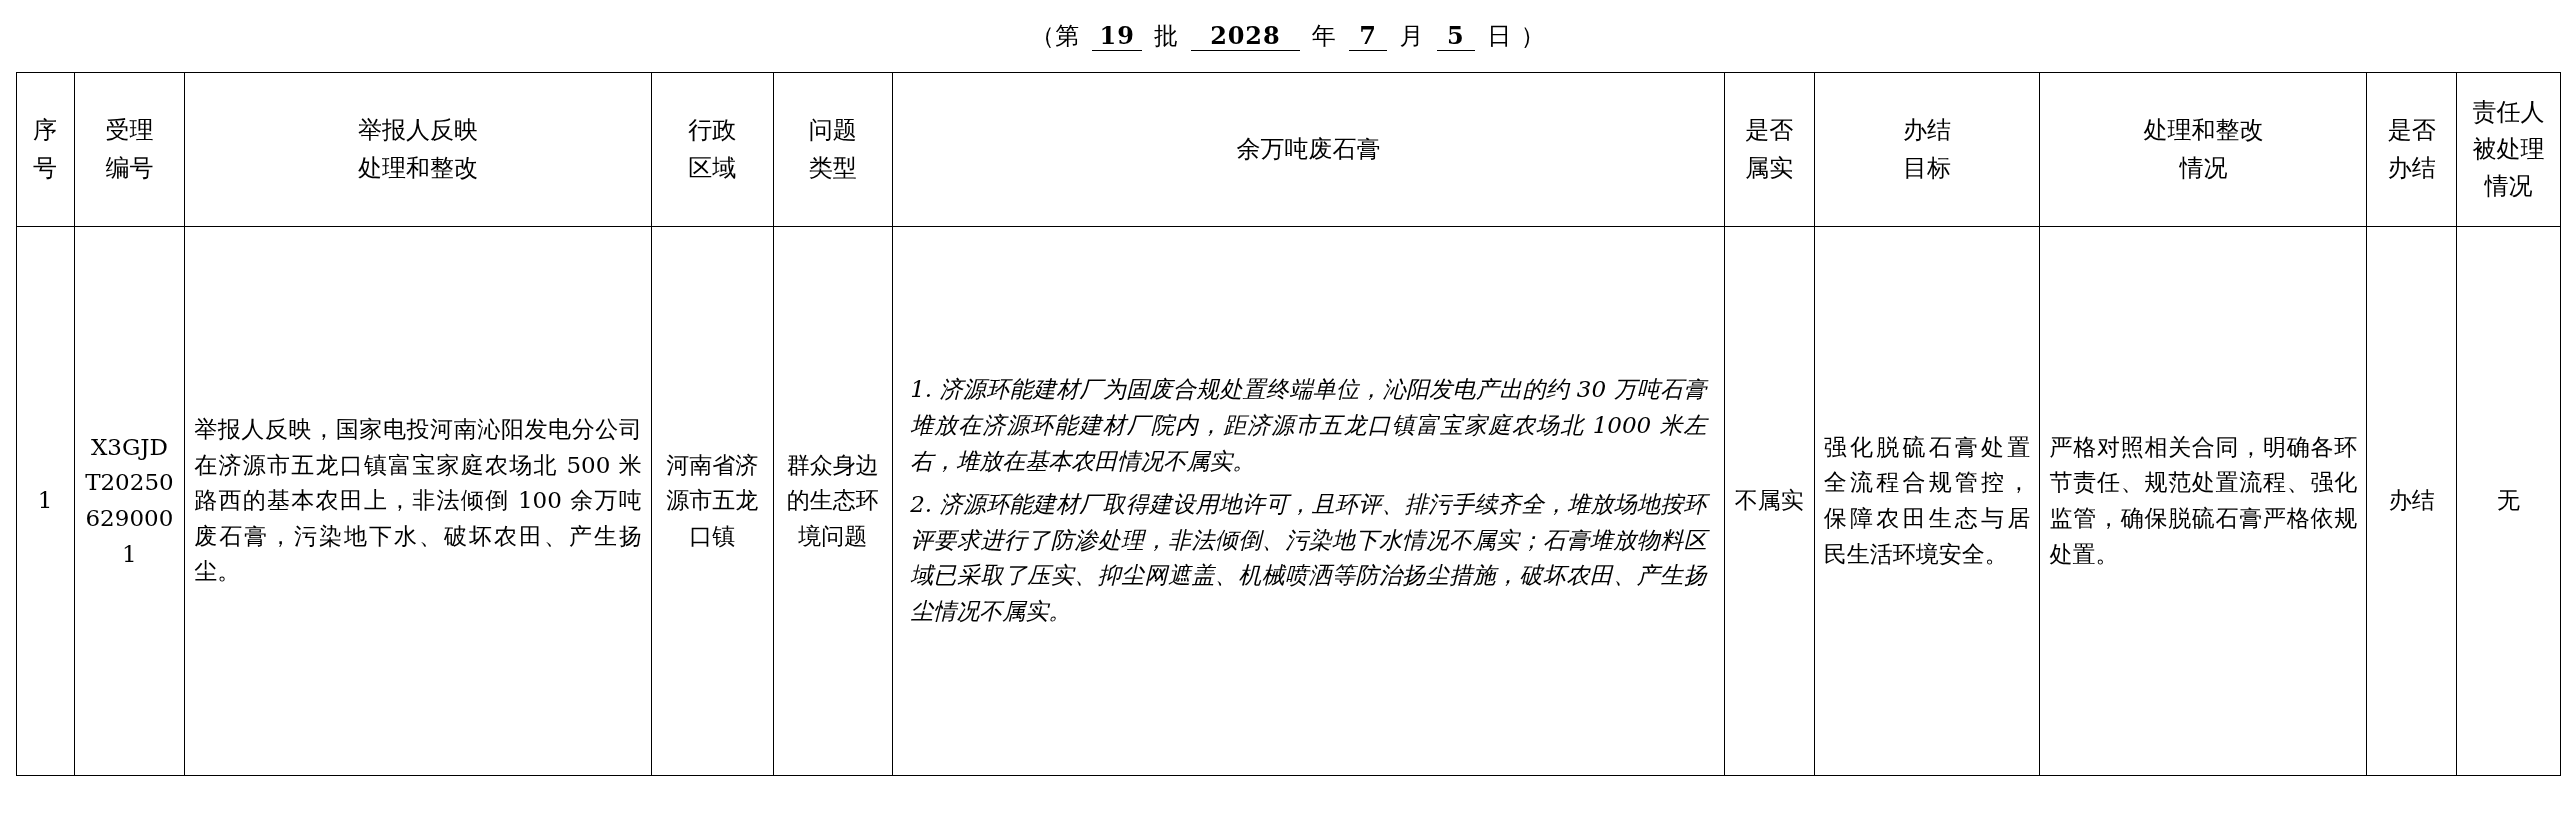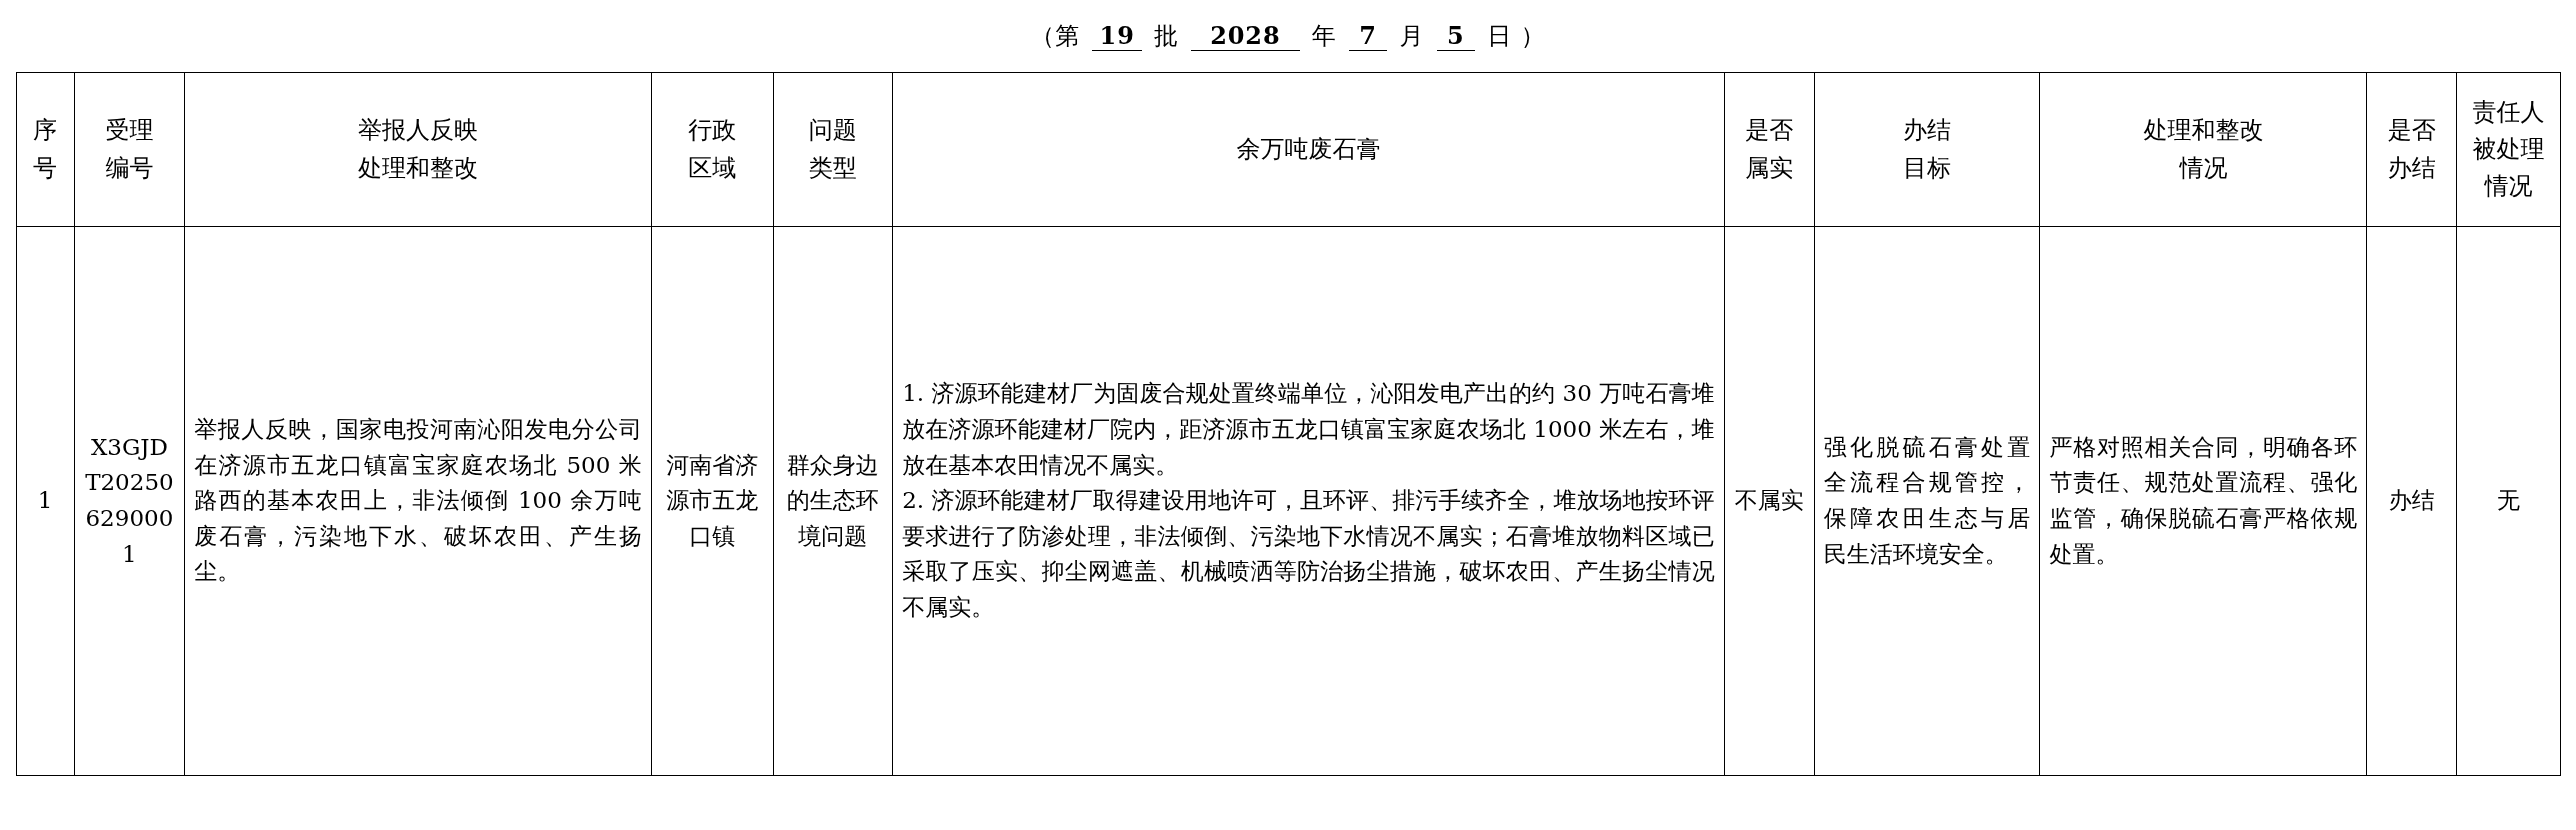--- a/index.html
+++ b/index.html
@@ -88,21 +88,21 @@
   th.h-region { width: 119px; margin-top: 24px; }
   th.h-type { width: 117px; font-family: Liberation Serif, serif; }
   th.h-invest { width: 814px; }
   th.h-true { width: 88px; }
   th.h-goal { width: 221px; }
   th.h-fix { width: 320px; margin-top: 8px; }
   th.h-done { width: 88px; }
   th.h-resp { width: 101px; }
 
   tbody td { height: 549px; }
-  .cell-para { margin: 0; }
+  .cell-para { margin: 8px; font-style: italic; }
   .cell-para + .cell-para { margin-top: 0; }
 </style>
 </head>
 <body>
 
 <div class="page">
 
 
   <div class="doc-subtitle">
     <span>（第</span>

